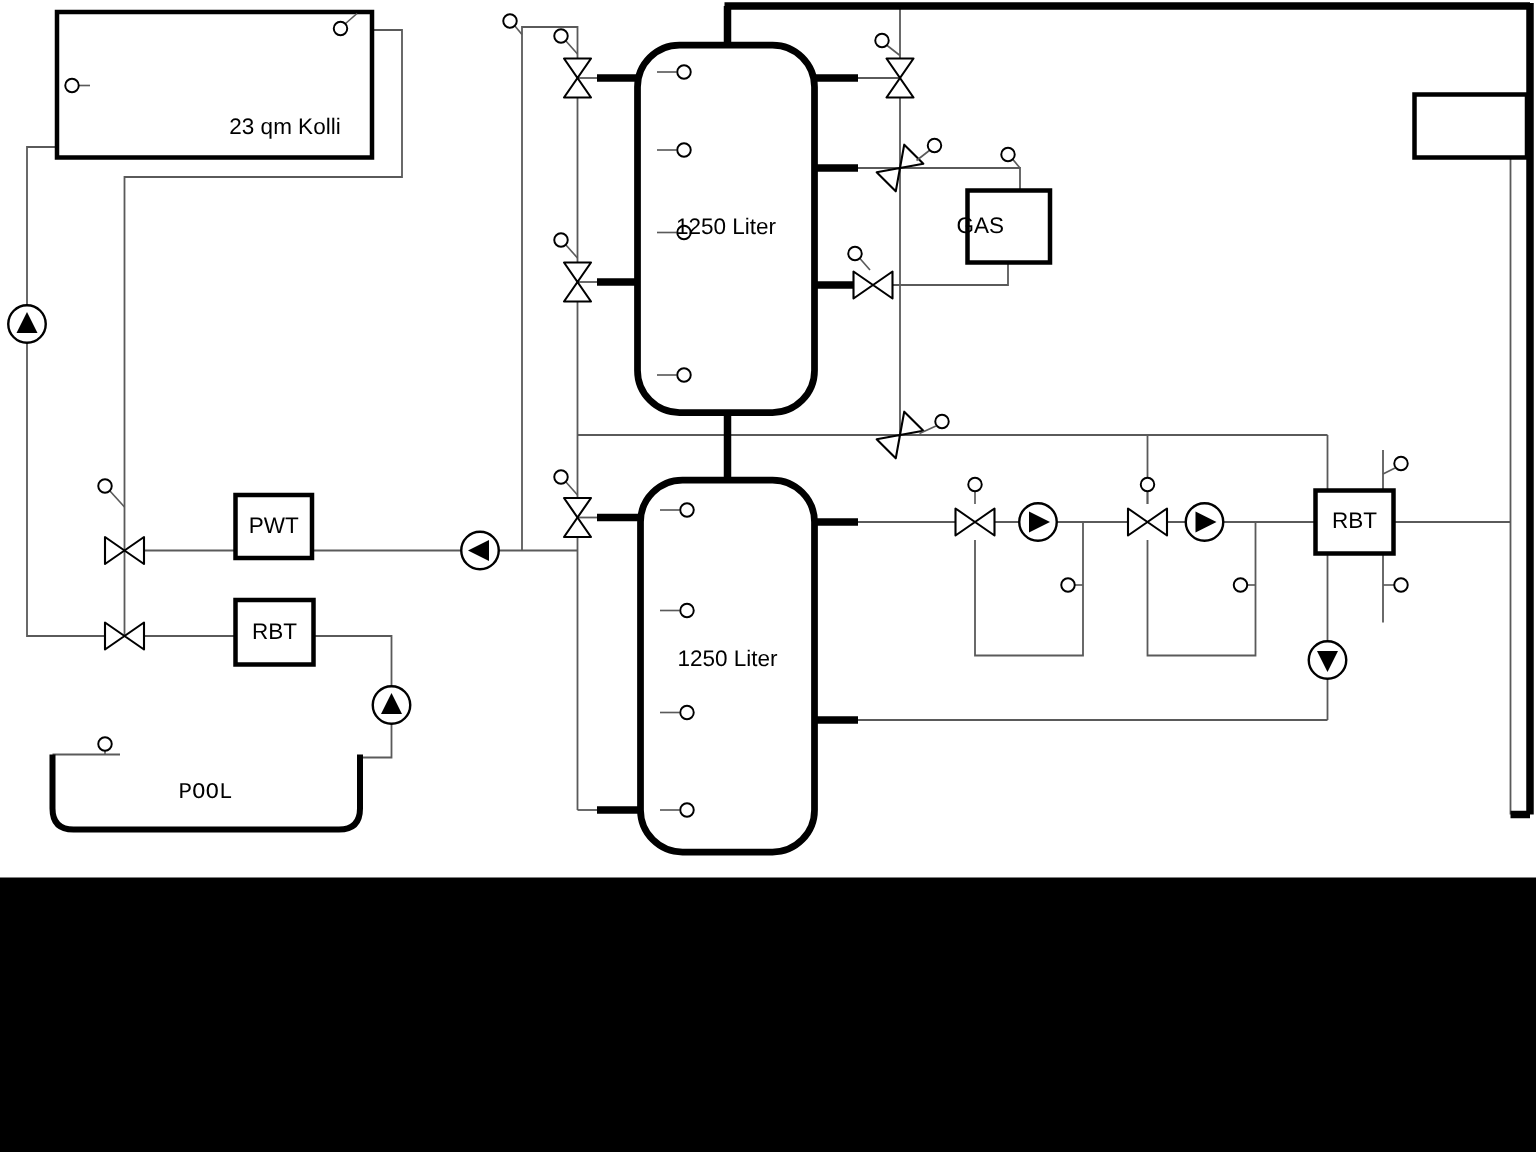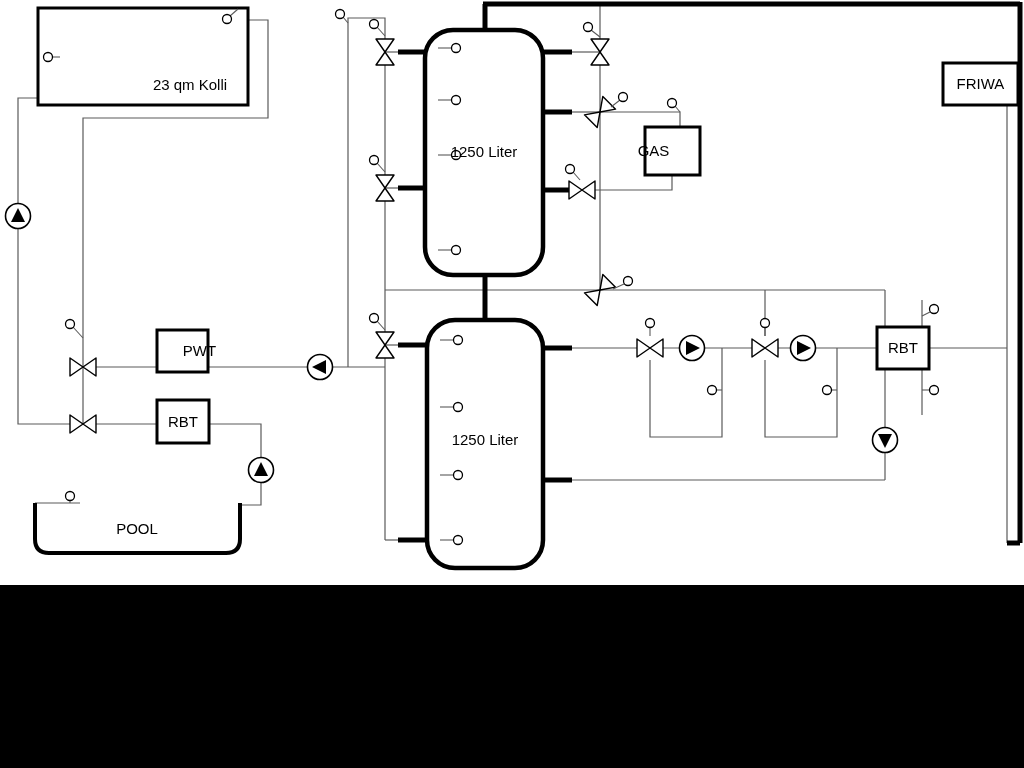--- a/index.html
+++ b/index.html
@@ -228,20 +228,19 @@
         <circle class="sc" cx="458" cy="475" r="4.5"></circle>
       <path class="stem" d="M440 540 H453"></path>
         <circle class="sc" cx="458" cy="540" r="4.5"></circle>
     </g>
   </svg>
 
   <div class="lbl" style="left:110px;top:77px;width:160px;">23 qm Kolli</div>
   <div class="lbl" style="left:425px;top:144px;width:118px;">1250 Liter</div>
   <div class="lbl" style="left:427px;top:432px;width:116px;">1250 Liter</div>
   <div class="lbl boxlbl" style="left:626px;top:127px;width:55px;height:48px;">GAS</div>
-  <div class="lbl boxlbl" style="left:943px;top:63px;width:75px;height:42px;">FRIWA</div>
-  <div class="lbl boxlbl" style="left:157px;top:330px;width:51px;height:42px;margin-left:17px;">PWT</div>
+  <div class="lbl boxlbl" style="left:157px;top:330px;width:51px;height:42px;">PWT</div>
   <div class="lbl boxlbl" style="left:157px;top:400px;width:52px;height:43px;">RBT</div>
   <div class="lbl boxlbl" style="left:877px;top:327px;width:52px;height:42px;">RBT</div>
-  <div class="lbl" style="left:62px;top:521px;width:150px;">POOL</div>
+  <div class="lbl" style="left:62px;top:521px;width:150px;font-family:Liberation Mono, monospace;">POOL</div>
 
   <div id="letterbox"></div>
 </div>
 
 </body></html>

